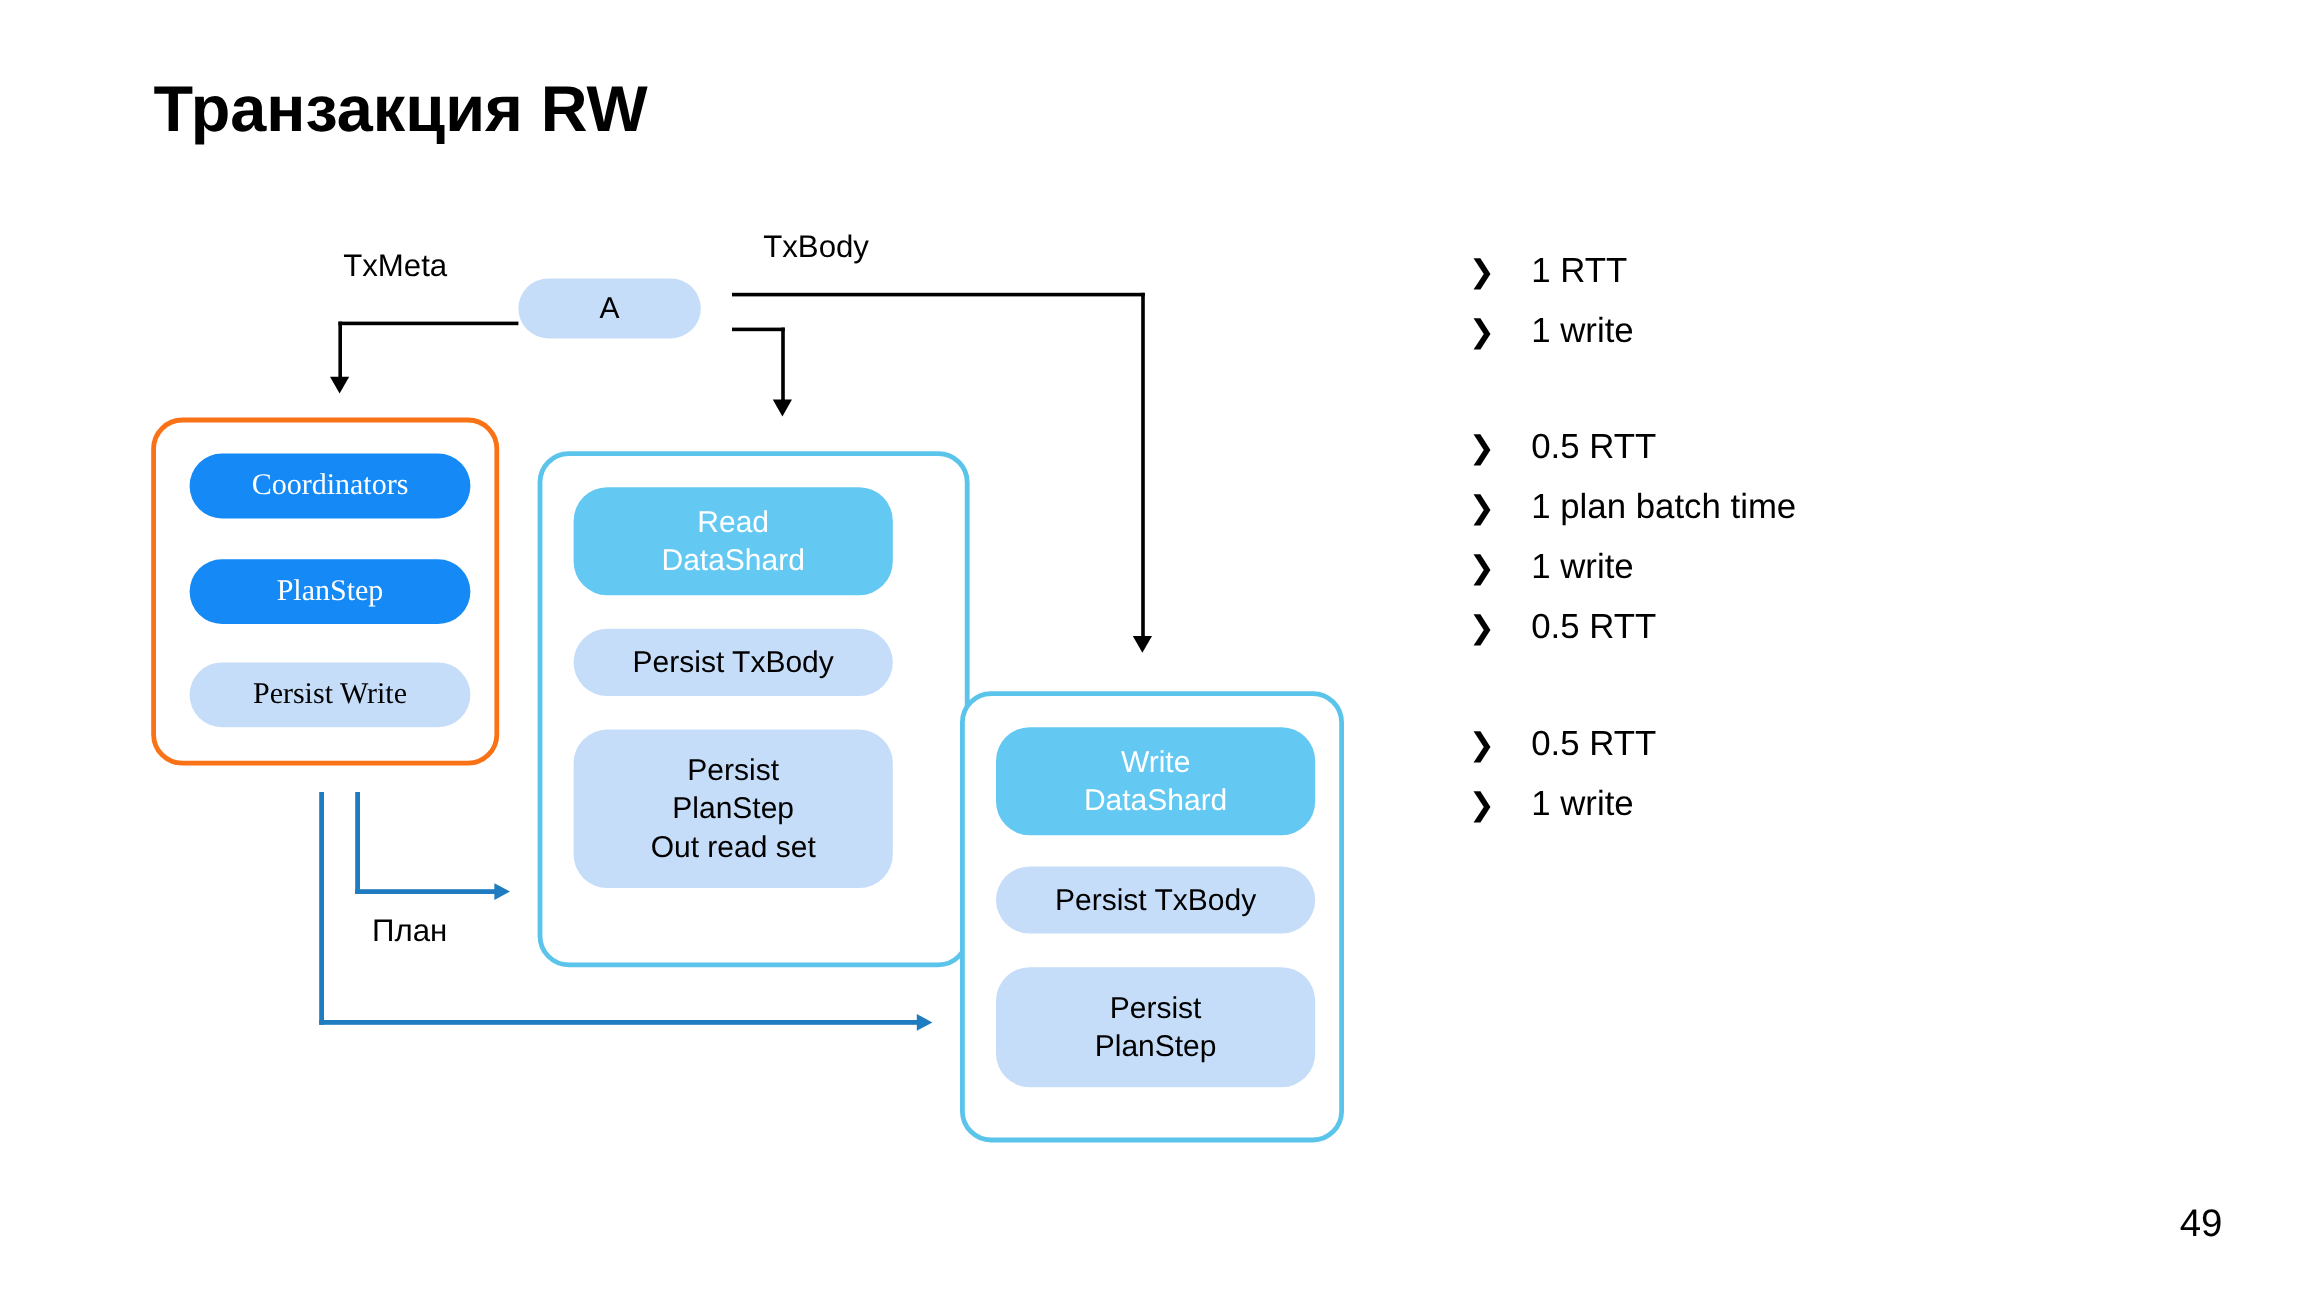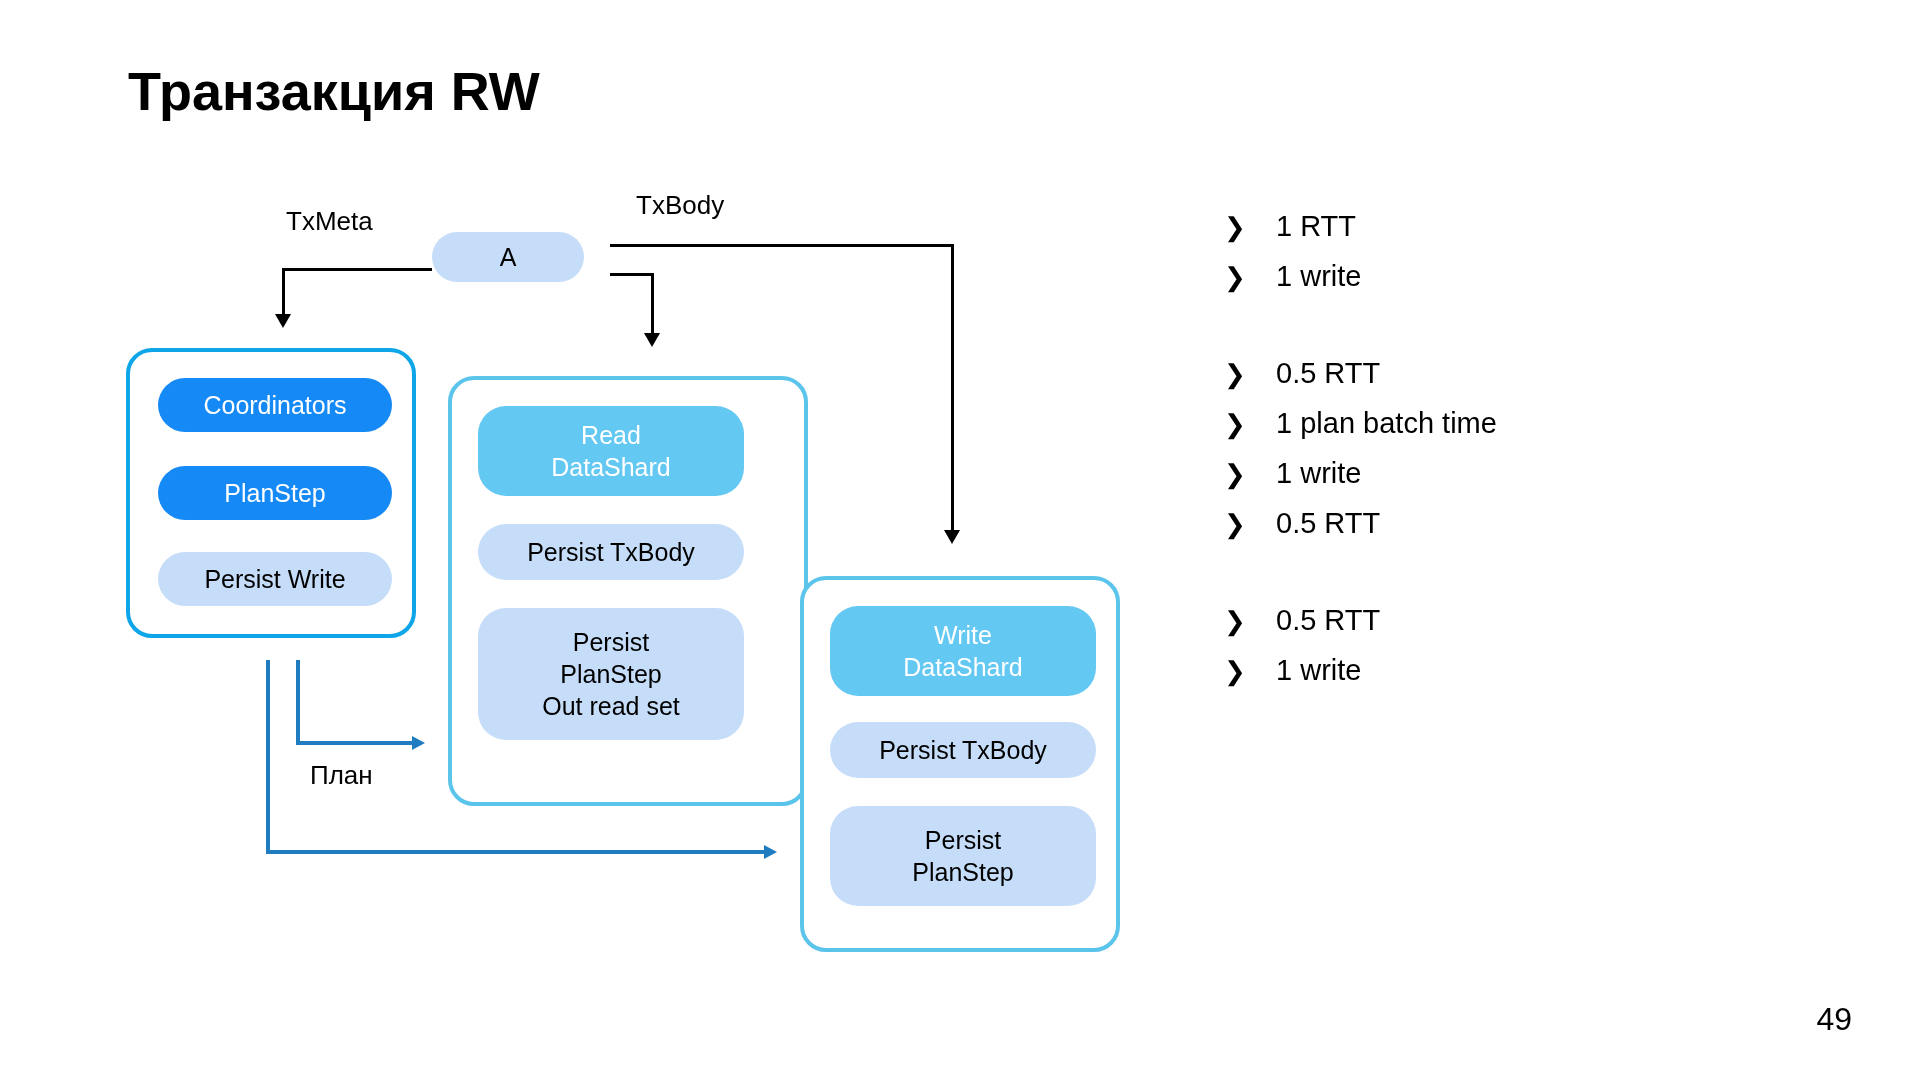--- a/index.html
+++ b/index.html
@@ -47,21 +47,21 @@
   .pill-strong   { background: #1589f5; color: #ffffff; }
   .pill-light    { background: #c5ddf9; color: #000000; }
   .pill-cyan     { background: #63c8f2; color: #ffffff; }
 
   
   .group {
     position: absolute;
     border-radius: 26px;
     background: #ffffff;
   }
-  .group-dark  { border: 4px solid #0ea5e9; }
+  .group-dark  { border: 4px solid #f97316; font-family: Liberation Serif, serif; }
   .group-cyan  { border: 4px solid #5bc4ea; }
 
   
   .ln { position: absolute; background: #000000; }
   .ln-blue { position: absolute; background: #1f7cc0; }
 
   .arrow-down-black {
     position: absolute;
     width: 0; height: 0;
     border-left: 8px solid transparent;

